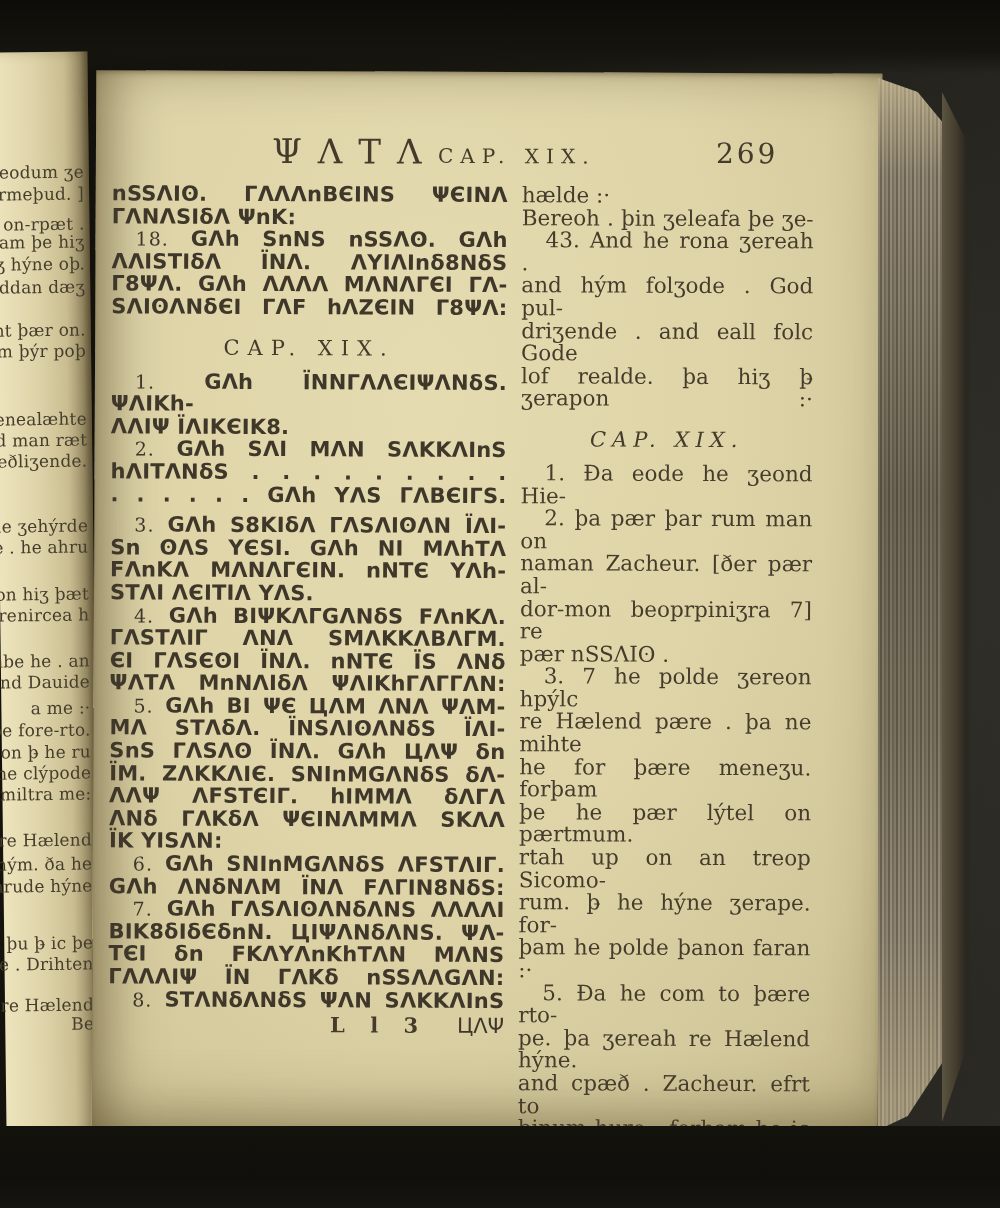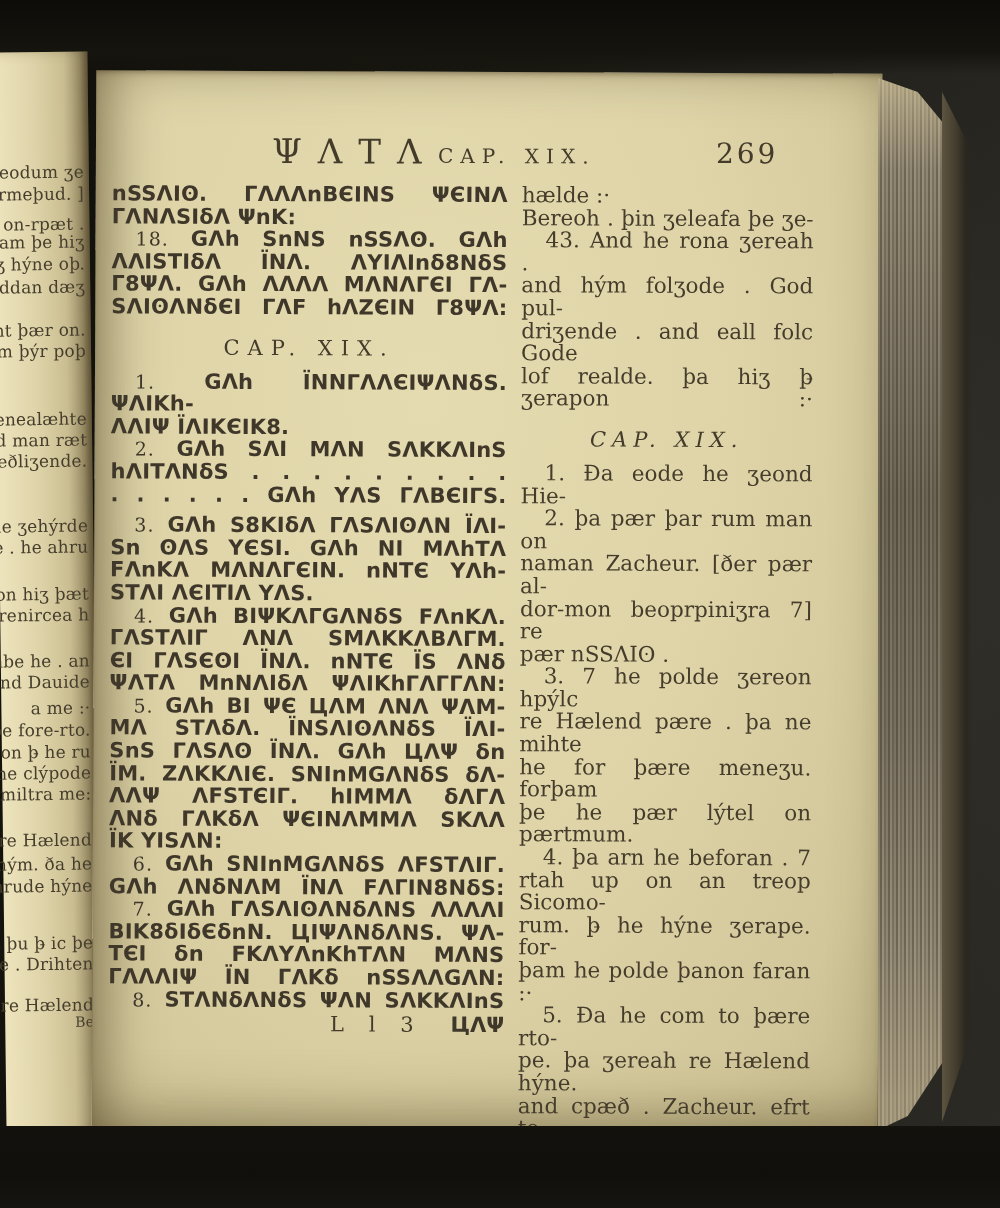--- a/index.html
+++ b/index.html
@@ -19,21 +19,21 @@
     position:absolute;left:0;top:52px;width:94px;height:1086px;
     background:linear-gradient(90deg,#eee4bd 0%,#ddd2a7 45%,#cabd92 74%,#a2966e 92%,#756a4c 100%);
     border-radius:0 0 18px 3px;
     transform:rotate(-0.7deg);
     box-shadow:inset -10px 0 16px -6px rgba(60,45,20,.55);
   }
   .frag{
     position:absolute;right:5px;white-space:nowrap;
     color:#463e2c;font-size:17px;letter-spacing:.2px;
   }
-  .frag.small{font-size:14px;}
+  .frag.small{font-size:17px;}
   
   .page{
     position:absolute;left:94px;top:72px;width:786px;height:1056px;
     transform:rotate(0.25deg);
     background:
       radial-gradient(ellipse at 42% 30%, #e5dbb0 0%, #ded4a8 48%, #d2c79a 82%, #c2b68a 100%);
     box-shadow:
       inset 30px 8px 55px -20px rgba(70,55,25,.55),
       inset -8px -34px 60px -22px rgba(85,70,38,.45),
       inset 0 4px 6px -3px rgba(60,50,25,.5);
@@ -72,27 +72,27 @@
     margin:10px 0 8px;line-height:24px;
   }
   .heading.italic{font-style:italic;letter-spacing:6px;}
   .vnum{
     font-family:"DejaVu Serif","Liberation Serif",serif;
     font-weight:400;font-size:19px;letter-spacing:1px;
   }
   .gapline{width:100%;}
   .sigrow{display:flex;align-items:baseline;margin-top:1px;}
   .sig-mark{
-    font-family:"DejaVu Serif","Liberation Serif",serif;font-weight:400;
+    font-family:"DejaVu Serif","Liberation Serif",serif;font-weight:700;
     font-size:21px;letter-spacing:9px;color:#443b2a;margin-left:222px;
   }
   .sig-catch{
     margin-left:auto;
     font-family:"DejaVu Sans","Liberation Sans",sans-serif;
-    font-weight:700;font-size:21px;color:#3f372a;
+    font-weight:400;font-size:21px;color:#3f372a;
   }
   
   .fore-edge{
     position:absolute;left:878px;top:78px;width:66px;height:1052px;
     background:repeating-linear-gradient(90deg,
       #8e8572 0 2px,#6d6453 2px 4px,#978e7b 4px 6px,#7a7160 6px 8px);
     clip-path:polygon(0 0,60% 14px,100% 46px,100% calc(100% - 70px),45% calc(100% - 14px),0 100%);
   }
   .fore-edge::after{
     content:"";position:absolute;inset:0;
@@ -217,21 +217,20 @@
         <div class="gapline" style="height: 3px;"></div>
         <div class="oline k-nj">1. Ða eode he ʒeond Hie-</div>
         <div class="oline k-nj">2. þa pær þar rum man on</div>
         <div class="oline k-j">naman Zacheur. [ðer pær al-</div>
         <div class="oline k-j">dor-mon beoprpiniʒra 7] re</div>
         <div class="oline k-l">pær nSSΛIʘ .</div>
         <div class="oline k-nj">3. 7 he polde ʒereon hpýlc</div>
         <div class="oline k-j">re Hælend pære . þa ne mihte</div>
         <div class="oline k-j">he for þære meneʒu. forþam</div>
         <div class="oline k-j">þe he pær lýtel on pærtmum.</div>
-        <div class="oline k-nj">4. þa arn he beforan . 7</div>
         <div class="oline k-j">rtah up on an treop Sicomo-</div>
         <div class="oline k-j">rum. þ̵ he hýne ʒerape. for-</div>
         <div class="oline k-j">þam he polde þanon faran :·</div>
         <div class="oline k-nj">5. Ða he com to þære rto-</div>
         <div class="oline k-j">pe. þa ʒereah re Hælend hýne.</div>
         <div class="oline k-j">and cpæð . Zacheur. efrt to</div>
         <div class="oline k-j">þinum hure . forþam þe ic</div>
         <div class="oline k-j">pýlle to dæʒ on þinum hure</div>
       </div>
   </div>

